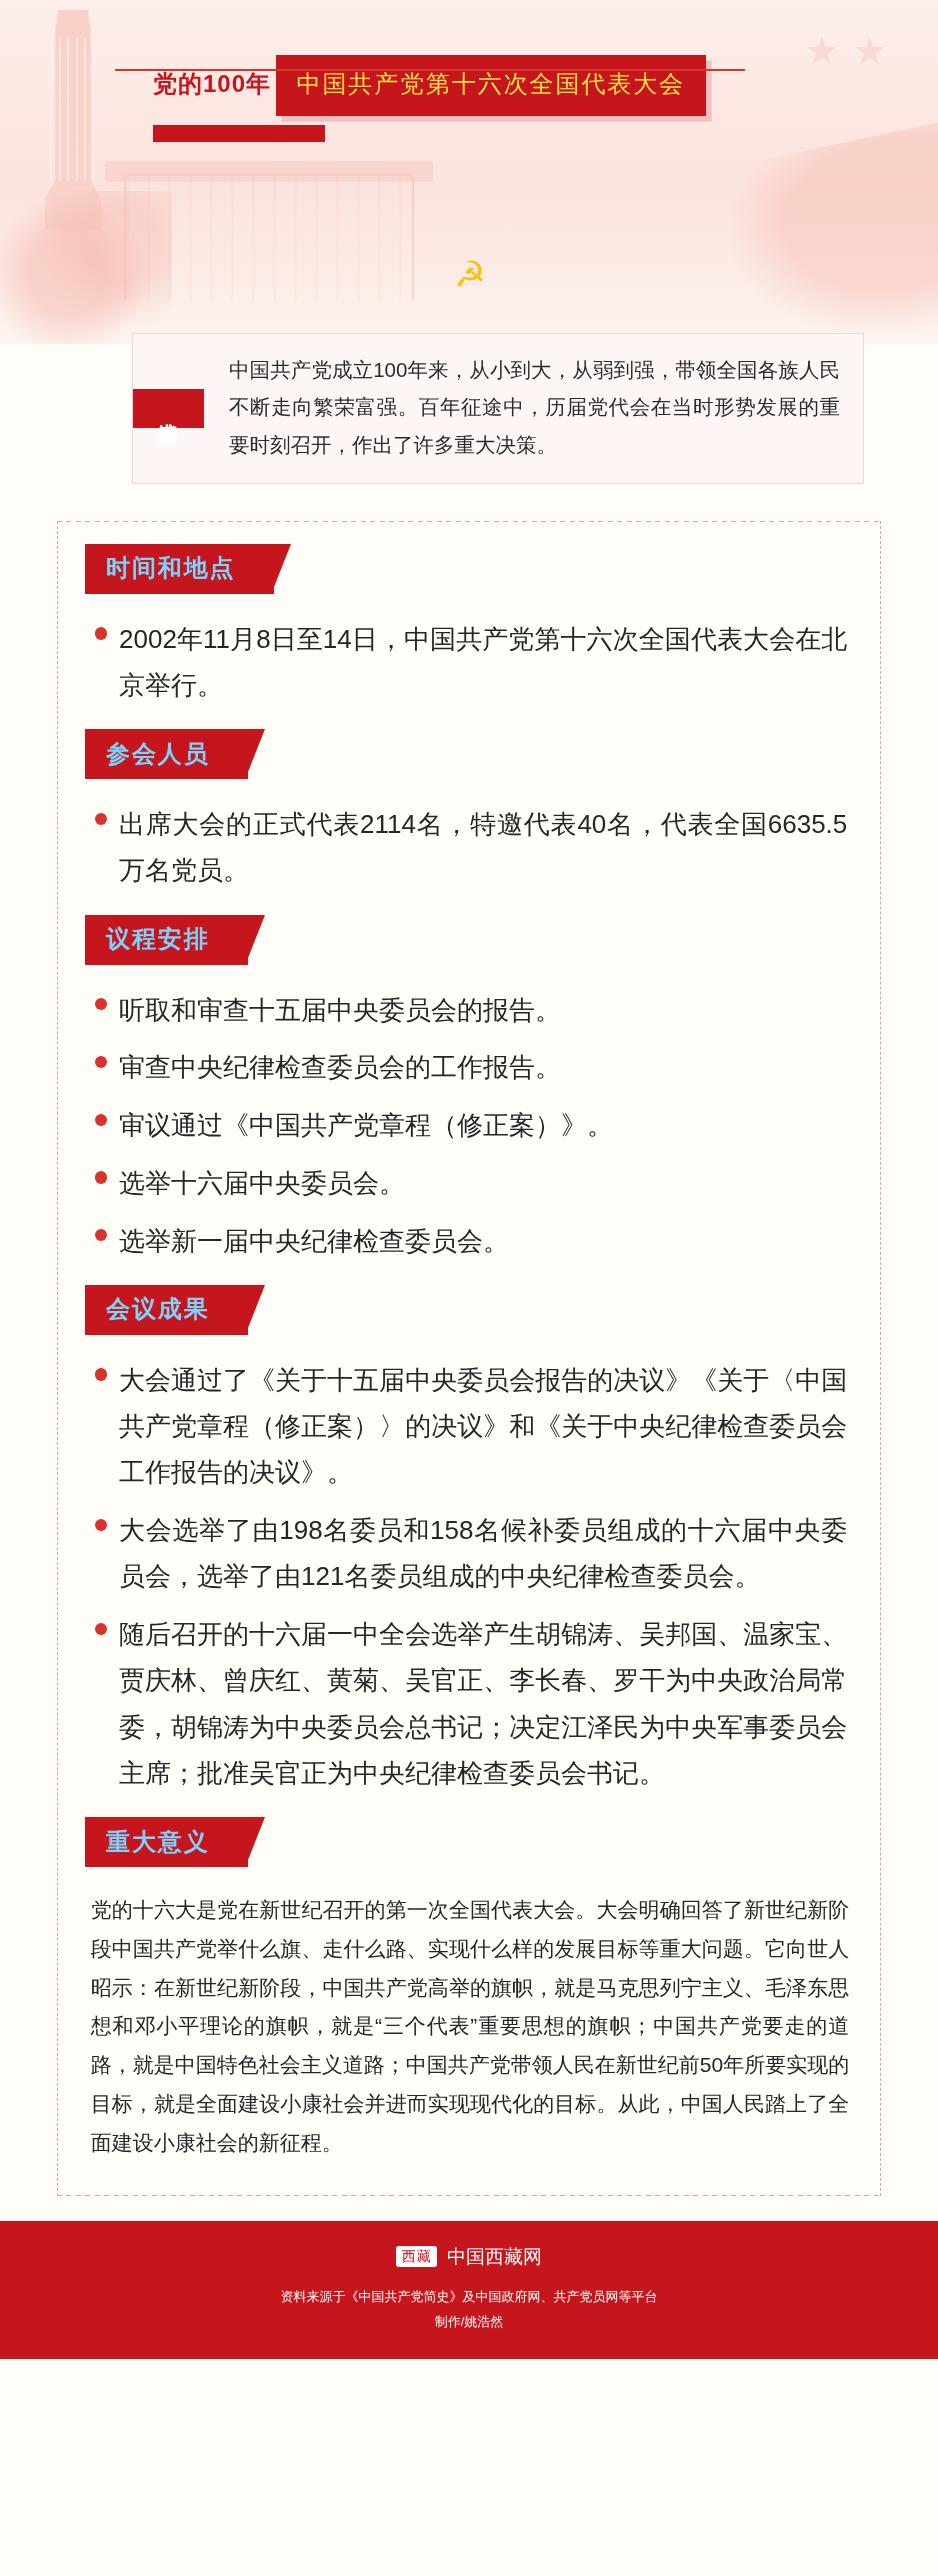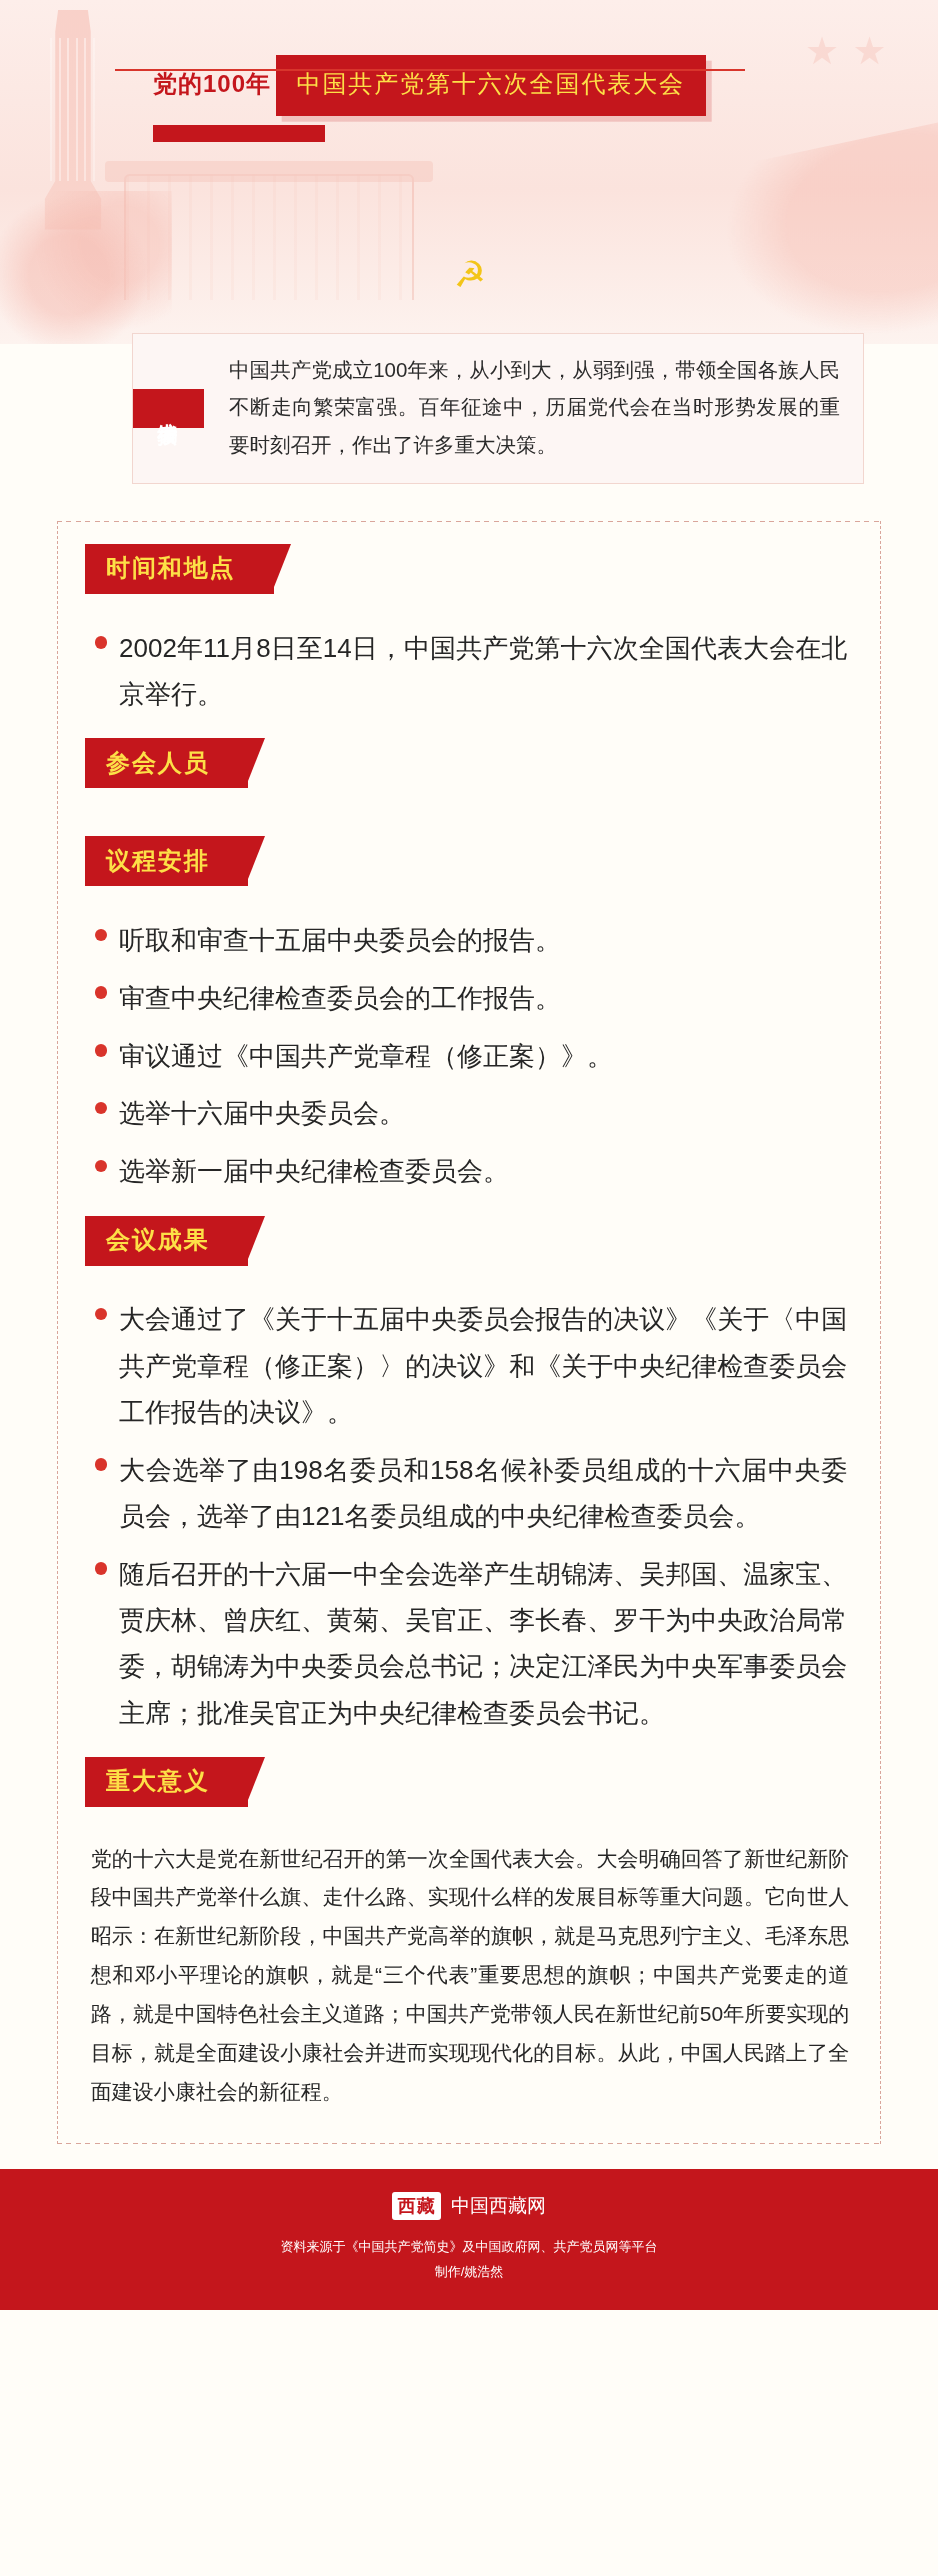--- a/index.html
+++ b/index.html
@@ -200,26 +200,26 @@
     background: repeating-linear-gradient(90deg, #d9a59b 0 4.8px, transparent 4.8px 9.5px);
   }
   .body-frame:before { top: 0; }
   .body-frame:after { bottom: 0; }
 
   
   .sec-head {
     position: relative;
     display: inline-block;
     background: #c4161c;
-    color: #fde047;
+    color: #7dd3fc;
     font-size: 24px;
     font-weight: bold;
     letter-spacing: 1.9px;
     padding: 8.6px 38px 9.5px 21px;
-    margin: 0 0 27px 0;
+    margin: 0 0 18px 0;
   }
   .sec-head:after {
     content: "";
     position: absolute;
     right: -17px;
     top: 0;
     border-top: 43px solid #c4161c;
     border-right: 17px solid transparent;
   }
   .sec-block { margin-bottom: 21px; }
@@ -270,22 +270,22 @@
     align-items: center;
     justify-content: center;
     gap: 9.5px;
     font-size: 19px;
     margin-bottom: 15.3px;
   }
   .footer-logo {
     display: inline-block;
     background: #ffffff;
     color: #c4161c;
-    font-size: 18px;
-    font-weight: bold;
+    font-size: 14px;
+    font-weight: normal;
     padding: 1.9px 5.7px;
     border-radius: 2.9px;
     letter-spacing: 1px;
   }
   .footer-line {
     font-size: 13px;
     line-height: 1.9;
   }
 </style>
 </head>
@@ -321,20 +321,23 @@
 
     <div class="sec-block">
       <div class="sec-head">时间和地点</div>
       <ul class="bullets">
         <li>2002年11月8日至14日，中国共产党第十六次全国代表大会在北京举行。</li>
       </ul>
     </div>
 
     <div class="sec-block">
       <div class="sec-head">参会人员</div>
+      <ul class="bullets">
+        <li>出席大会的正式代表2114名，特邀代表40名，代表全国6635.5万名党员。</li>
+      </ul>
     </div>
 
     <div class="sec-block">
       <div class="sec-head">议程安排</div>
       <ul class="bullets">
         <li>听取和审查十五届中央委员会的报告。</li>
         <li>审查中央纪律检查委员会的工作报告。</li>
         <li>审议通过《中国共产党章程（修正案）》。</li>
         <li>选举十六届中央委员会。</li>
         <li>选举新一届中央纪律检查委员会。</li>

